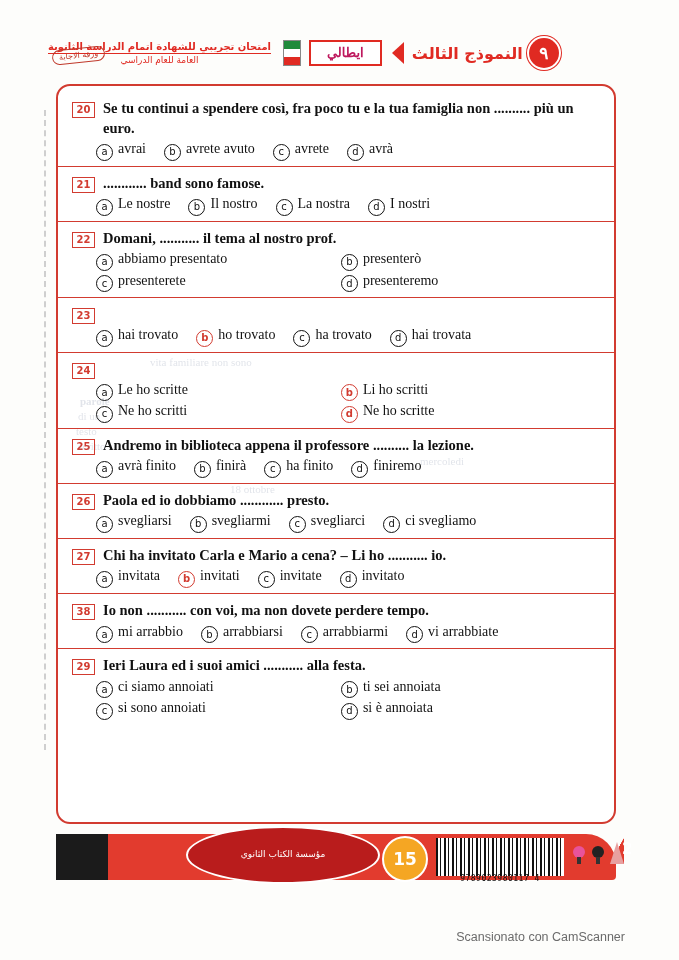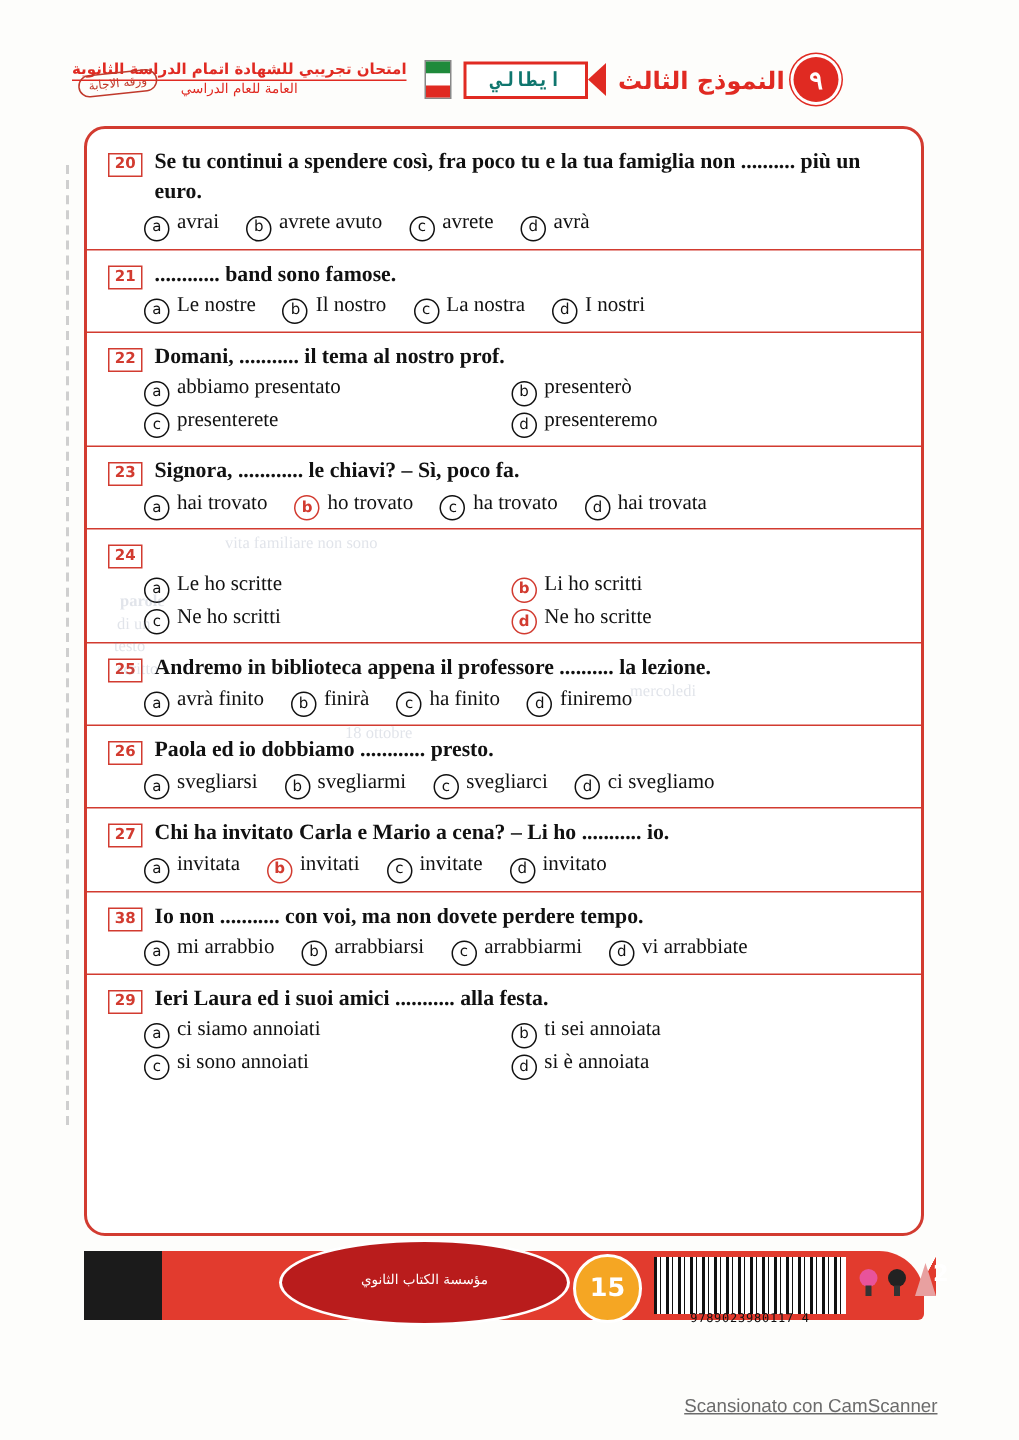--- a/index.html
+++ b/index.html
@@ -60,25 +60,26 @@
   }
   .arrow-left {
     width: 0; height: 0;
     border-top: 11px solid transparent;
     border-bottom: 11px solid transparent;
     border-right: 12px solid #e02a22;
     margin-right: 2px;
   }
   .subject-box {
     border: 2px solid #e02a22;
-    color: #0f766e;
+    color: #be185d;
     font-weight: bold;
     font-size: 13px;
-    font-family: Liberation Mono, monospace;
+    font-family: Liberation Serif, serif;
     padding: 3px 16px;
+    margin-right: 10px;
     background: #fff;
   }
   .flag {
     display: flex;
     flex-direction: column;
     width: 16px;
     height: 24px;
     margin-right: 8px;
     border: 1px solid #888;
   }
@@ -337,21 +338,20 @@
   .scan-note {
     position: absolute;
     left: 0; right: 0;
     top: 930px;
     text-align: center;
     font-size: 12.5px;
     color: #6b6b6b;
     font-family: "Liberation Sans", sans-serif;
     padding-right: 54px;
     text-align: right;
-    text-decoration: underline;
   }
 </style>
 </head>
 <body>
 
 <div class="page">
 
   <div class="topbar">
     <div class="model-badge">
       <div class="model-num">٩</div>
@@ -442,21 +442,20 @@
           </div>
           <div class="opt">
             <span class="marker">d</span>
             <span class="olabel">presenteremo</span>
           </div>
         </div>
       </div>
       <div class="q">
         <div class="qhead">
           <div class="qnum">23</div>
-          <div class="qtext">Signora, ............ le chiavi? – Sì, poco fa.</div>
         </div>
         <div class="opts row">
           <div class="opt">
             <span class="marker">a</span>
             <span class="olabel">hai trovato</span>
           </div>
           <div class="opt">
             <span class="marker hl">b</span>
             <span class="olabel">ho trovato</span>
           </div>

